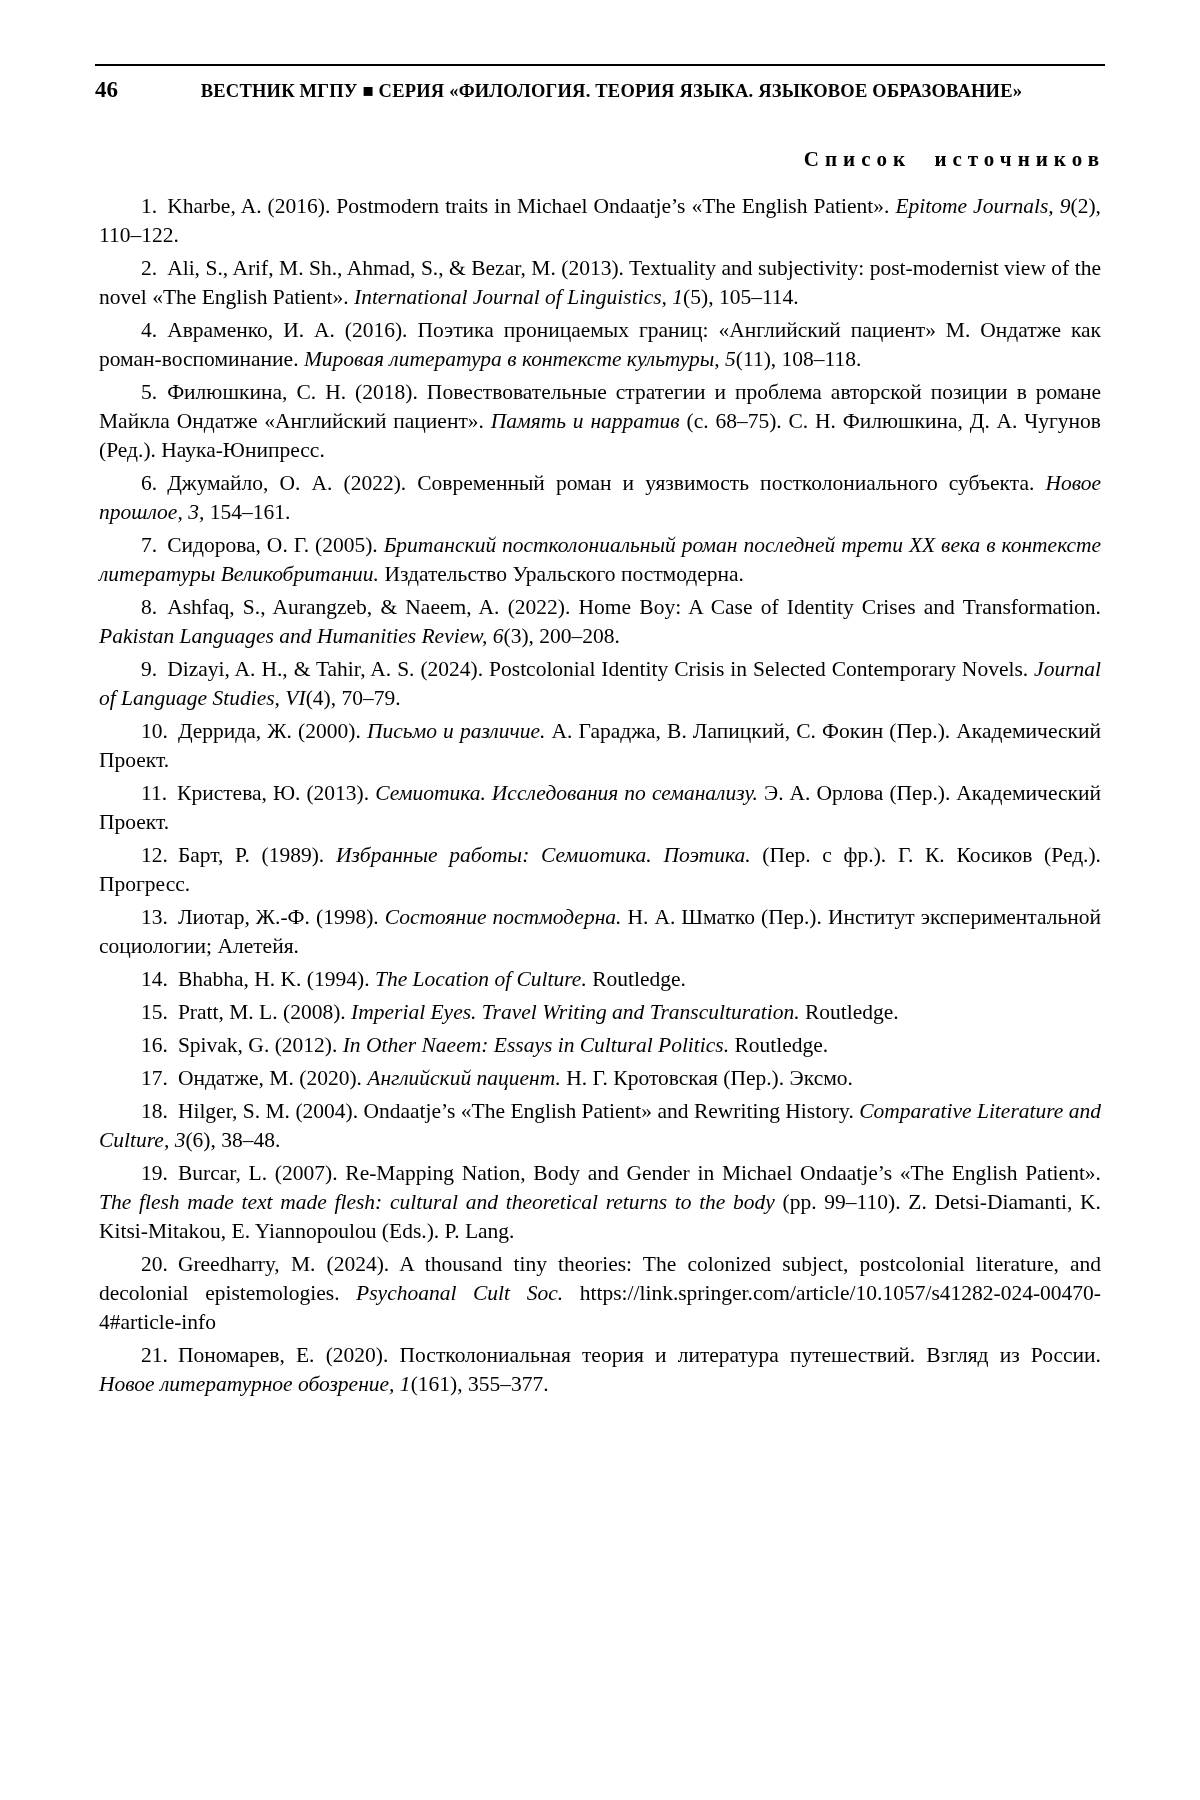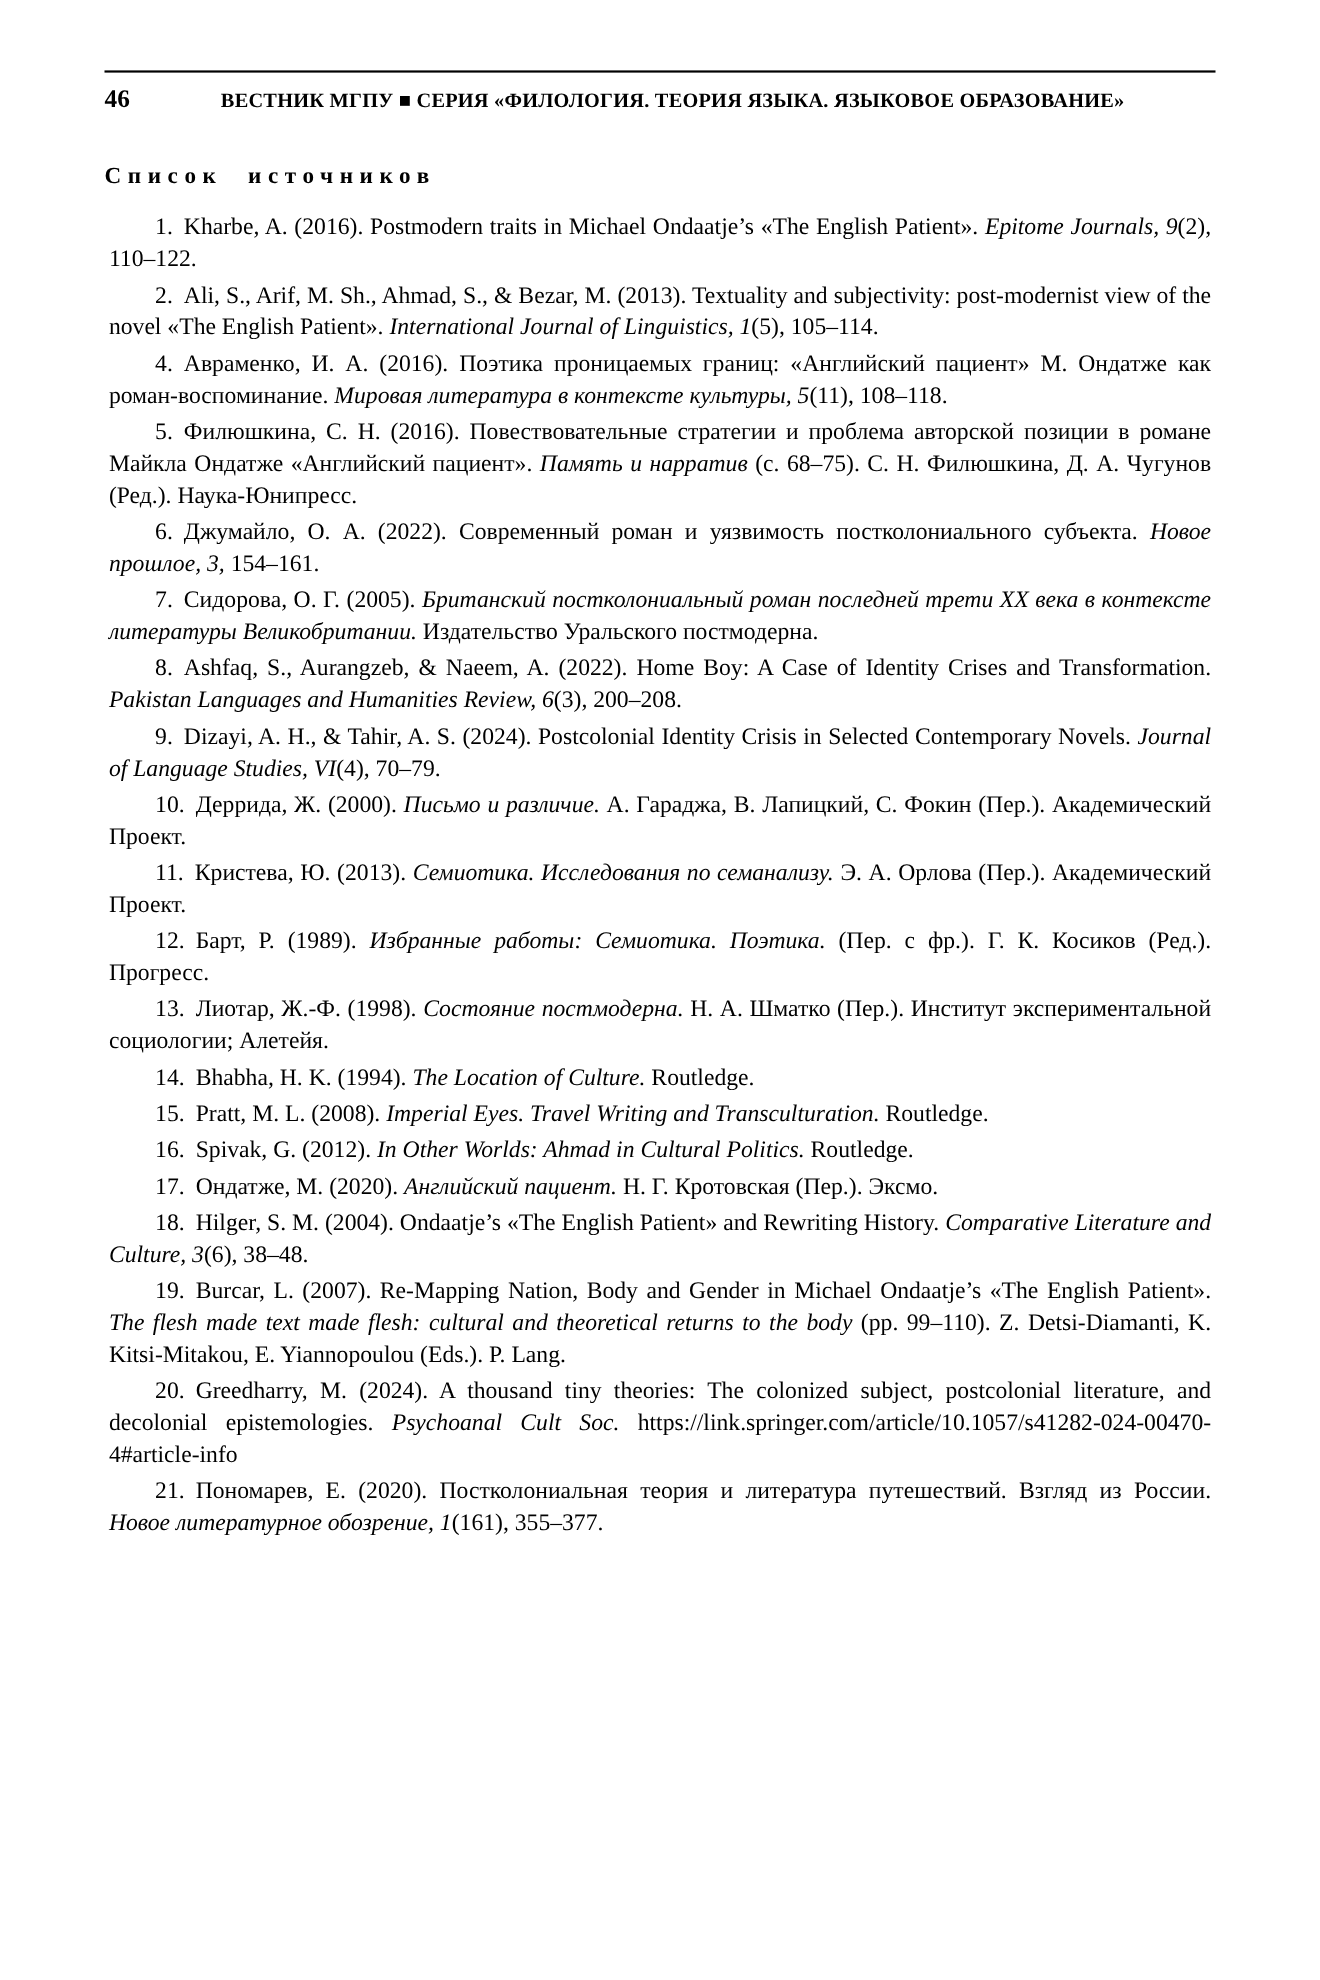--- a/index.html
+++ b/index.html
@@ -32,21 +32,21 @@
   .running-title {
     flex: 1 1 auto;
     text-align: center;
     font-weight: bold;
     font-size: 18.5px;
     letter-spacing: 0.2px;
     white-space: nowrap;
   }
   .section-title {
     margin: 44px 0 20px 0;
-    text-align: left;
+    text-align: right;
     font-weight: bold;
     font-size: 21px;
     letter-spacing: 6px;
     word-spacing: 12px;
   }
   .refs { margin: 0; padding: 0; }
   .ref {
     margin: 4px;
     font-size: 21.5px;
     line-height: 29px;
@@ -68,32 +68,32 @@
       <span class="running-title">ВЕСТНИК МГПУ ■ СЕРИЯ «ФИЛОЛОГИЯ. ТЕОРИЯ ЯЗЫКА. ЯЗЫКОВОЕ ОБРАЗОВАНИЕ»</span>
     </div>
   </header>
 
   <h2 class="section-title">Список источников</h2>
 
   <div id="refs" class="refs">
       <p class="ref"><span class="ref-num">1.</span><span>Kharbe, A. (2016). Postmodern traits in Michael Ondaatje’s «The English Patient». </span><span class="it">Epitome Journals, 9</span><span>(2), 110–122.</span></p>
       <p class="ref"><span class="ref-num">2.</span><span>Ali, S., Arif, M. Sh., Ahmad, S., &amp; Bezar, M. (2013). Textuality and subjectivity: post-modernist view of the novel «The English Patient». </span><span class="it">International Journal of Linguistics, 1</span><span>(5), 105–114.</span></p>
       <p class="ref"><span class="ref-num">4.</span><span>Авраменко, И. А. (2016). Поэтика проницаемых границ: «Английский пациент» М. Ондатже как роман-воспоминание. </span><span class="it">Мировая литература в контексте культуры, 5</span><span>(11), 108–118.</span></p>
-      <p class="ref"><span class="ref-num">5.</span><span>Филюшкина, С. Н. (2016). Повествовательные стратегии и проблема авторской позиции в романе Майкла Ондатже «Английский пациент». </span><span class="it">Память и нарратив</span><span> (с. 68–75). С. Н. Филюшкина, Д. А. Чугунов (Ред.). Наука-Юнипресс.</span></p>
+      <p class="ref"><span class="ref-num">5.</span><span>Филюшкина, С. Н. (2018). Повествовательные стратегии и проблема авторской позиции в романе Майкла Ондатже «Английский пациент». </span><span class="it">Память и нарратив</span><span> (с. 68–75). С. Н. Филюшкина, Д. А. Чугунов (Ред.). Наука-Юнипресс.</span></p>
       <p class="ref"><span class="ref-num">6.</span><span>Джумайло, О. А. (2022). Современный роман и уязвимость постколониального субъекта. </span><span class="it">Новое прошлое, 3,</span><span> 154–161.</span></p>
       <p class="ref"><span class="ref-num">7.</span><span>Сидорова, О. Г. (2005). </span><span class="it">Британский постколониальный роман последней трети XX века в контексте литературы Великобритании.</span><span> Издательство Уральского постмодерна.</span></p>
       <p class="ref"><span class="ref-num">8.</span><span>Ashfaq, S., Aurangzeb, &amp; Naeem, A. (2022). Home Boy: A Case of Identity Crises and Transformation. </span><span class="it">Pakistan Languages and Humanities Review, 6</span><span>(3), 200–208.</span></p>
       <p class="ref"><span class="ref-num">9.</span><span>Dizayi, A. H., &amp; Tahir, A. S. (2024). Postcolonial Identity Crisis in Selected Contemporary Novels. </span><span class="it">Journal of Language Studies, VI</span><span>(4), 70–79.</span></p>
       <p class="ref"><span class="ref-num">10.</span><span>Деррида, Ж. (2000). </span><span class="it">Письмо и различие.</span><span> А. Гараджа, В. Лапицкий, С. Фокин (Пер.). Академический Проект.</span></p>
       <p class="ref"><span class="ref-num">11.</span><span>Кристева, Ю. (2013). </span><span class="it">Семиотика. Исследования по семанализу.</span><span> Э. А. Орлова (Пер.). Академический Проект.</span></p>
       <p class="ref"><span class="ref-num">12.</span><span>Барт, Р. (1989). </span><span class="it">Избранные работы: Семиотика. Поэтика.</span><span> (Пер. с фр.). Г. К. Косиков (Ред.). Прогресс.</span></p>
       <p class="ref"><span class="ref-num">13.</span><span>Лиотар, Ж.-Ф. (1998). </span><span class="it">Состояние постмодерна.</span><span> Н. А. Шматко (Пер.). Институт экспериментальной социологии; Алетейя.</span></p>
       <p class="ref"><span class="ref-num">14.</span><span>Bhabha, H. K. (1994). </span><span class="it">The Location of Culture.</span><span> Routledge.</span></p>
       <p class="ref"><span class="ref-num">15.</span><span>Pratt, M. L. (2008). </span><span class="it">Imperial Eyes. Travel Writing and Transculturation.</span><span> Routledge.</span></p>
-      <p class="ref"><span class="ref-num">16.</span><span>Spivak, G. (2012). </span><span class="it">In Other Worlds: Ahmad in Cultural Politics.</span><span> Routledge.</span></p>
+      <p class="ref"><span class="ref-num">16.</span><span>Spivak, G. (2012). </span><span class="it">In Other Naeem: Essays in Cultural Politics.</span><span> Routledge.</span></p>
       <p class="ref"><span class="ref-num">17.</span><span>Ондатже, М. (2020). </span><span class="it">Английский пациент.</span><span> Н. Г. Кротовская (Пер.). Эксмо.</span></p>
       <p class="ref"><span class="ref-num">18.</span><span>Hilger, S. M. (2004). Ondaatje’s «The English Patient» and Rewriting History. </span><span class="it">Comparative Literature and Culture, 3</span><span>(6), 38–48.</span></p>
       <p class="ref"><span class="ref-num">19.</span><span>Burcar, L. (2007). Re-Mapping Nation, Body and Gender in Michael Ondaatje’s «The English Patient». </span><span class="it">The flesh made text made flesh: cultural and theoretical returns to the body</span><span> (pp. 99–110). Z. Detsi-Diamanti, K. Kitsi-Mitakou, E. Yiannopoulou (Eds.). P. Lang.</span></p>
       <p class="ref"><span class="ref-num">20.</span><span>Greedharry, M. (2024). A thousand tiny theories: The colonized subject, postcolonial literature, and decolonial epistemologies. </span><span class="it">Psychoanal Cult Soc.</span><span> https://link.springer.com/article/10.1057/s41282-024-00470-4#article-info</span></p>
       <p class="ref"><span class="ref-num">21.</span><span>Пономарев, Е. (2020). Постколониальная теория и литература путешествий. Взгляд из России. </span><span class="it">Новое литературное обозрение, 1</span><span>(161), 355–377.</span></p>
     </div>
 
 </div>
 
 </body></html>

